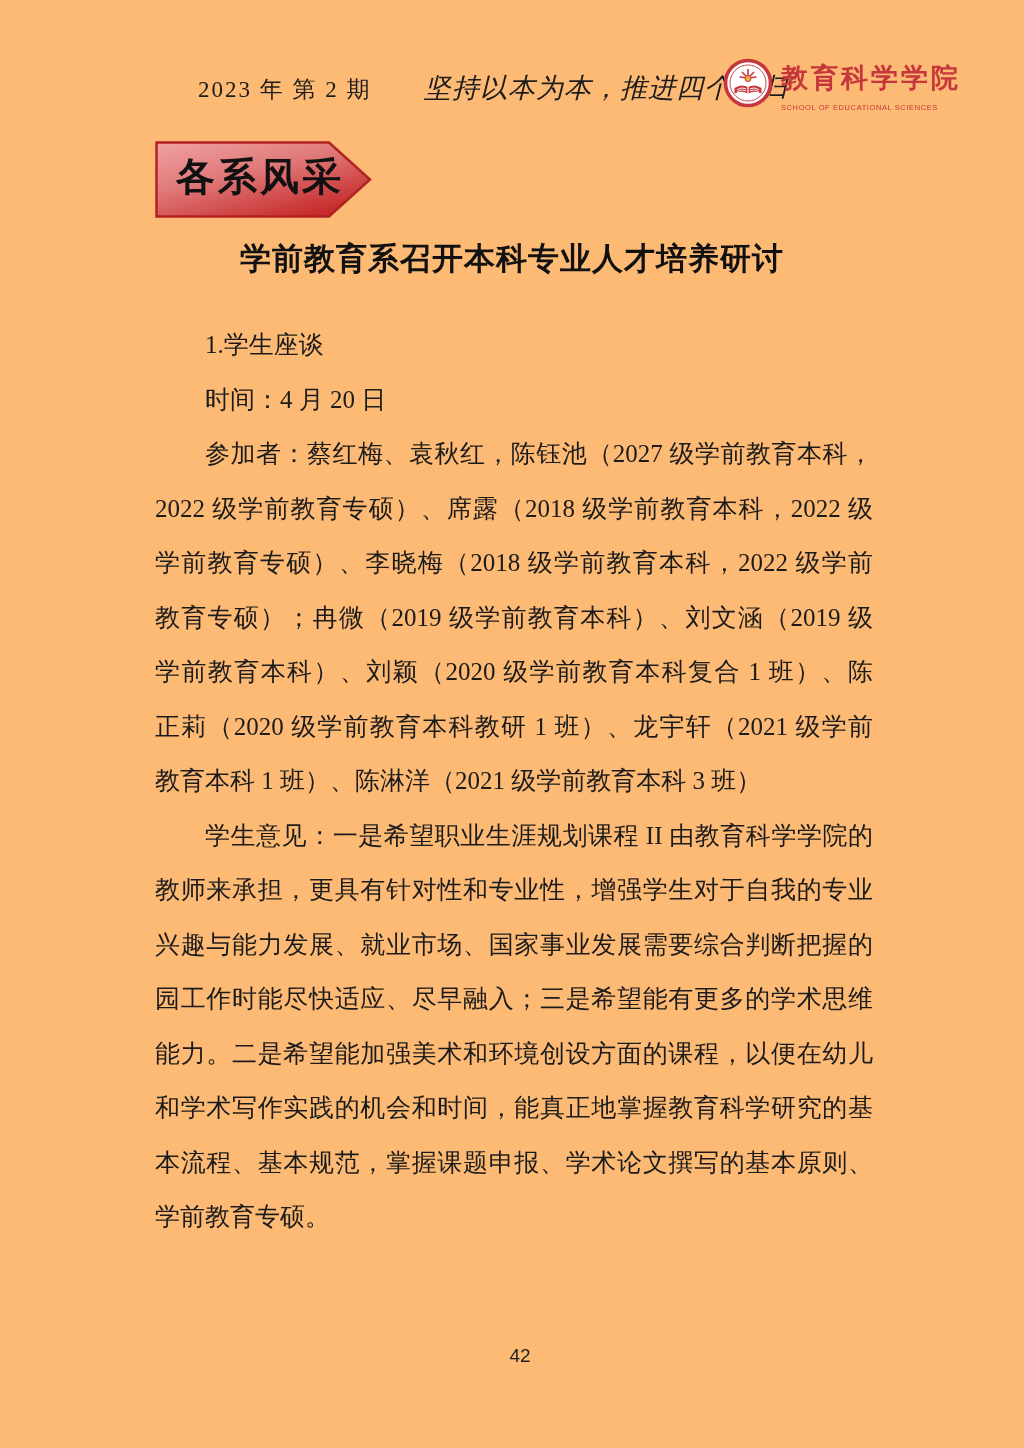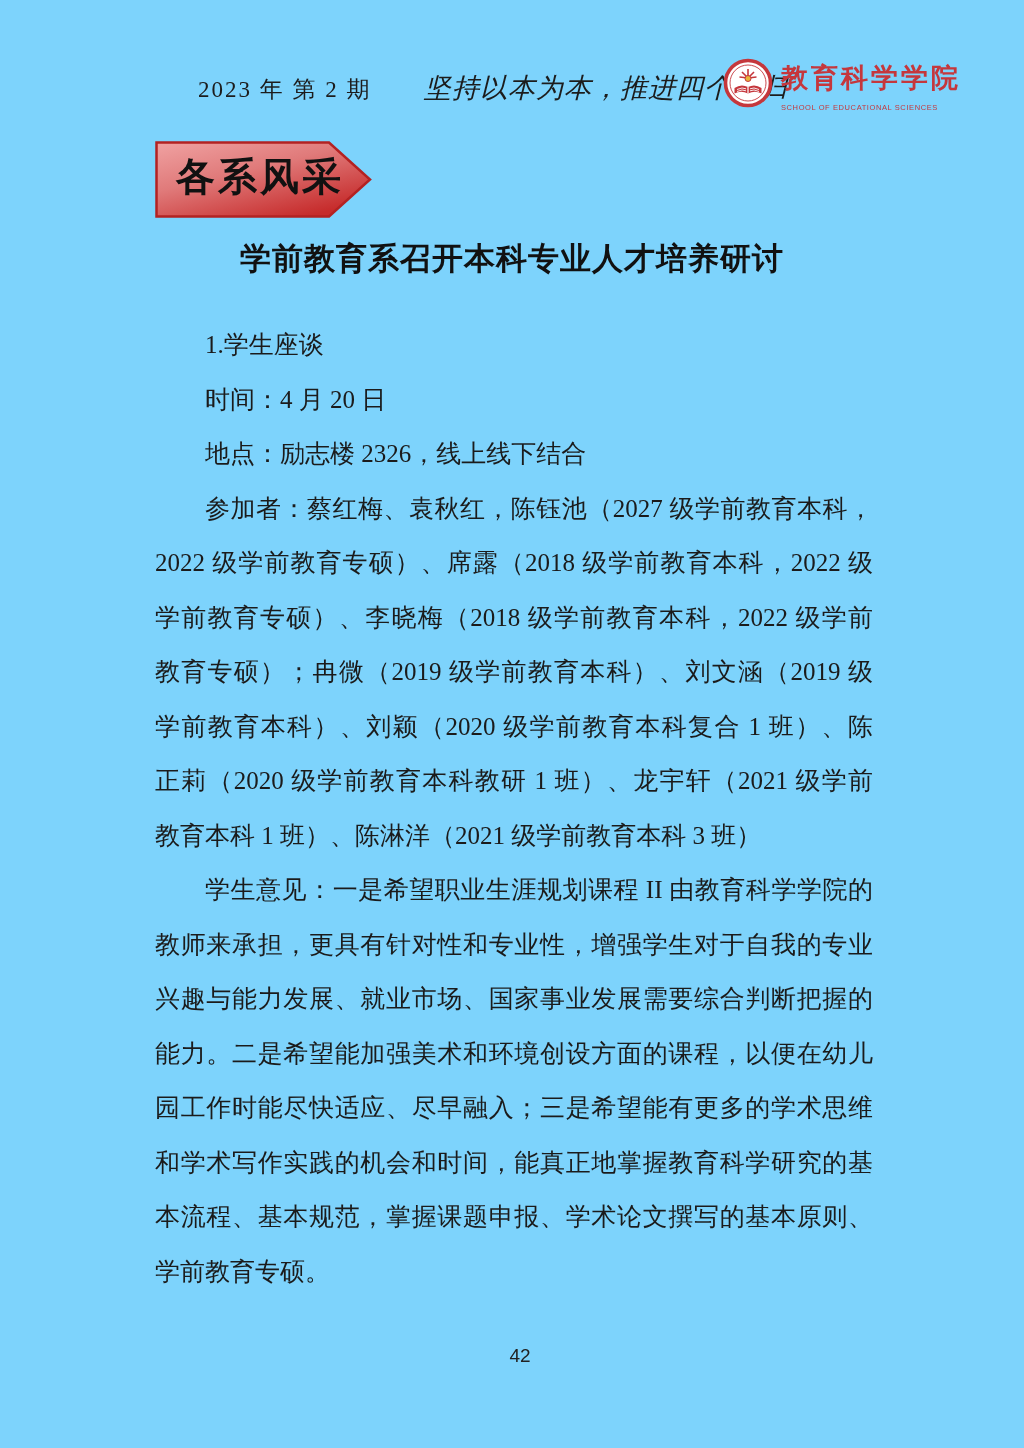--- a/index.html
+++ b/index.html
@@ -1,17 +1,17 @@
 <!DOCTYPE html>
 <html><head>
 <meta charset="utf-8">
 <style>
   html,body{margin:0;padding:0;background:#e9e9e9;}
   .page{
-    position:relative;width:1024px;height:1448px;background:#7dd3fc;
+    position:relative;width:1024px;height:1448px;background:#fdba74;
     margin:0 auto;overflow:hidden;
     font-family:"Liberation Serif","DejaVu Serif",serif;color:#1a1a1a;
   }
   
   .header-issue{
     position:absolute;left:198px;top:74px;font-size:23px;letter-spacing:2px;color:#1c1c1c;
   }
   .header-motto{
     position:absolute;left:424px;top:70px;font-size:27px;font-style:italic;
     letter-spacing:1px;color:#1c1c1c;
@@ -99,33 +99,32 @@
       <polygon points="1.5,1.5 174,1.5 215,38.5 174,75.5 1.5,75.5" fill="url(#bannerGrad)" stroke="#b32222" stroke-width="2.5"></polygon>
     </svg>
     <span class="banner-label">各系风采</span>
   </div>
 
   <div class="article-title">学前教育系召开本科专业人才培养研讨</div>
 
   <div class="article-body">
       <div class="line indent">1.学生座谈</div>
       <div class="line indent">时间：4 月 20 日</div>
-      <div class="line indent">地点：励志楼 2326，线上线下结合</div>
       <div class="line indent j">参加者：蔡红梅、袁秋红，陈钰池（2027 级学前教育本科，</div>
       <div class="line j">2022 级学前教育专硕）、席露（2018 级学前教育本科，2022 级</div>
       <div class="line j">学前教育专硕）、李晓梅（2018 级学前教育本科，2022 级学前</div>
       <div class="line j">教育专硕）；冉微（2019 级学前教育本科）、刘文涵（2019 级</div>
       <div class="line j">学前教育本科）、刘颖（2020 级学前教育本科复合 1 班）、陈</div>
       <div class="line j">正莉（2020 级学前教育本科教研 1 班）、龙宇轩（2021 级学前</div>
       <div class="line">教育本科 1 班）、陈淋洋（2021 级学前教育本科 3 班）</div>
       <div class="line indent j">学生意见：一是希望职业生涯规划课程 II 由教育科学学院的</div>
       <div class="line j">教师来承担，更具有针对性和专业性，增强学生对于自我的专业</div>
       <div class="line j">兴趣与能力发展、就业市场、国家事业发展需要综合判断把握的</div>
+      <div class="line j">园工作时能尽快适应、尽早融入；三是希望能有更多的学术思维</div>
       <div class="line j">能力。二是希望能加强美术和环境创设方面的课程，以便在幼儿</div>
-      <div class="line j">园工作时能尽快适应、尽早融入；三是希望能有更多的学术思维</div>
       <div class="line j">和学术写作实践的机会和时间，能真正地掌握教育科学研究的基</div>
       <div class="line j">本流程、基本规范，掌握课题申报、学术论文撰写的基本原则、</div>
       <div class="line">学前教育专硕。</div>
     </div>
 
   <div class="page-number">42</div>
 
 </div>
 
 </body></html>

